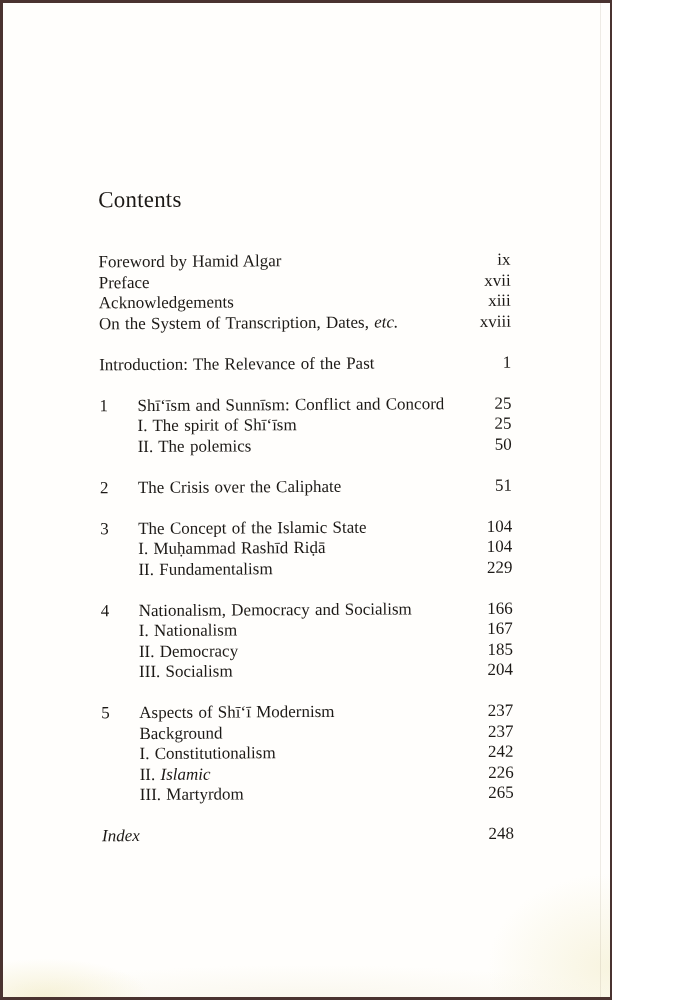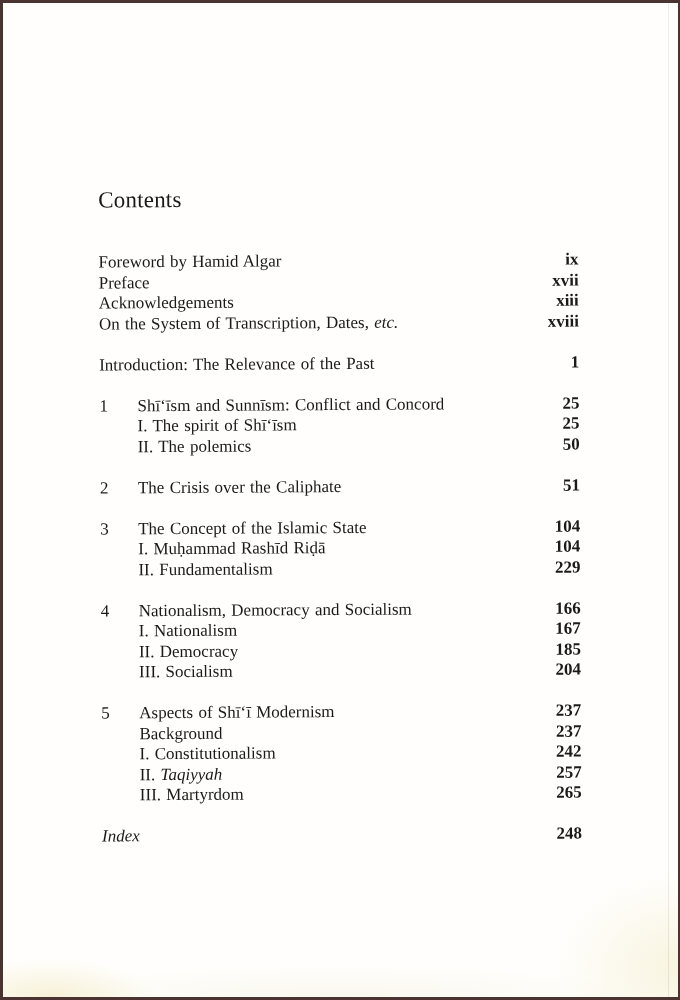--- a/index.html
+++ b/index.html
@@ -1,38 +1,38 @@
 <!DOCTYPE html>
 <html><head>
 <meta charset="utf-8">
 <style>
   html,body{margin:0;padding:0;}
   body{width:680px;height:1000px;background:#ffffff;overflow:hidden;}
-  .scan{position:relative;width:680px;height:1000px;background:#4a3330;overflow:hidden;}
+  .scan{position:relative;width:612px;height:1000px;background:#4a3330;overflow:hidden;}
   .page{
     position:absolute;top:3px;left:3px;right:2px;bottom:3px;
     background:
       radial-gradient(150px 55px at 7% 100%, rgba(240,233,190,0.6), rgba(240,233,190,0) 70%),
       radial-gradient(170px 130px at 100% 97%, rgba(242,236,200,0.55), rgba(242,236,200,0) 72%),
       radial-gradient(400px 40px at 50% 100%, rgba(235,228,195,0.25), rgba(235,228,195,0) 80%),
       #fffefc;
   }
   .edge-line{position:absolute;top:0;bottom:0;right:9px;width:1px;background:rgba(160,150,130,0.18);}
   .content{
     position:absolute;inset:0;
     padding:183px 98px 0 97px;
     font-family:"Liberation Serif","DejaVu Serif",serif;
     font-size:17px;line-height:20.5px;color:#1c1916;
     word-spacing:0.06em;
     transform:rotate(-0.35deg);
   }
   .title{font-size:23px;line-height:26px;font-weight:400;margin:0 0 39px 0;letter-spacing:0.2px;}
   .row{display:flex;align-items:baseline;}
   .grow{flex:1;min-width:0;}
-  .pg{text-align:right;white-space:nowrap;padding-left:12px;font-weight:bold;}
+  .pg{text-align:right;white-space:nowrap;padding-left:12px;}
   .block{margin-top:20.5px;}
   .cnum{width:38px;flex:none;}
   .sub{padding-left:38px;}
   .it{font-style:italic;}
 </style>
 </head>
 <body>
 
 <div class="scan">
   <div class="page">
@@ -133,22 +133,22 @@
         </div>
         <div class="row sub">
           <span class="grow">Background</span>
           <span class="pg">237</span>
         </div>
         <div class="row sub">
           <span class="grow">I. Constitutionalism</span>
           <span class="pg">242</span>
         </div>
         <div class="row sub">
-          <span class="grow"><span>II.</span> <span class="it">Taqiyyah</span></span>
-          <span class="pg">257</span>
+          <span class="grow"><span>II.</span> <span class="it">Islamic</span></span>
+          <span class="pg">226</span>
         </div>
         <div class="row sub">
           <span class="grow">III. Martyrdom</span>
           <span class="pg">265</span>
         </div>
       </div>
 
       <div class="block row">
         <span class="grow it">Index</span>
         <span class="pg">248</span>

